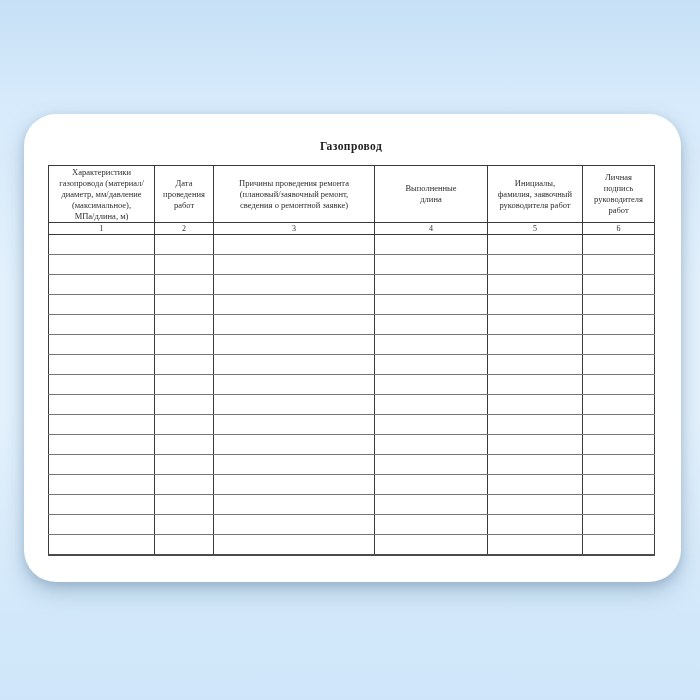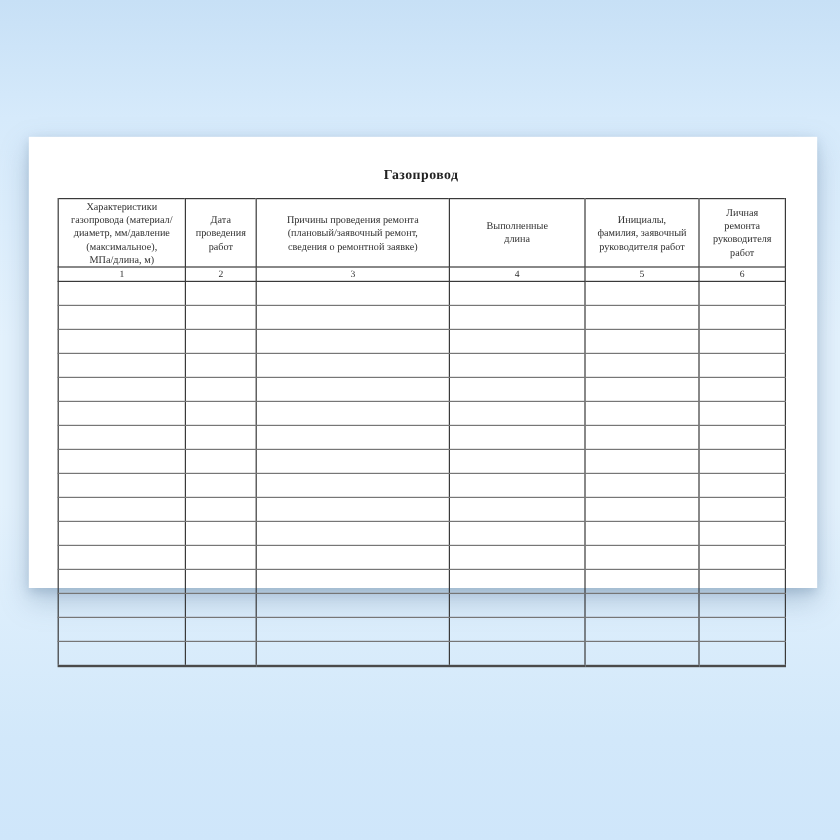--- a/index.html
+++ b/index.html
@@ -9,23 +9,24 @@
     height: 700px;
     overflow: hidden;
     background: linear-gradient(180deg, #c7e0f6 0%, #d6eafb 14%, #e4f2fd 40%, #e4f2fd 60%, #d2e8fa 88%, #cfe6fa 100%);
     font-family: "Liberation Serif", "DejaVu Serif", serif;
   }
   .paper {
     position: absolute;
     left: 24px;
     top: 114px;
     width: 657px;
-    height: 376px;
+    height: 468px;
     background: #ffffff;
     box-shadow: 0 10px 22px rgba(96, 128, 160, 0.38), 0 3px 8px rgba(96, 128, 160, 0.28);
+    border-radius: 32px;
   }
   .doc-title {
     position: absolute;
     top: 26px;
     left: 24px;
     width: 606px;
     text-align: center;
     font-size: 11.5px;
     font-weight: bold;
     letter-spacing: 0.4px;
@@ -108,21 +109,21 @@
 работ</th>
             <th>Причины проведения ремонта
 (плановый/заявочный ремонт,
 сведения о ремонтной заявке)</th>
             <th>Выполненные
 длина</th>
             <th>Инициалы,
 фамилия, заявочный
 руководителя работ</th>
             <th>Личная
-ремонта
+подпись
 руководителя
 работ</th>
           </tr>
           <tr class="number-row">
             <td>1</td>
             <td>2</td>
             <td>3</td>
             <td>4</td>
             <td>5</td>
             <td>6</td>

